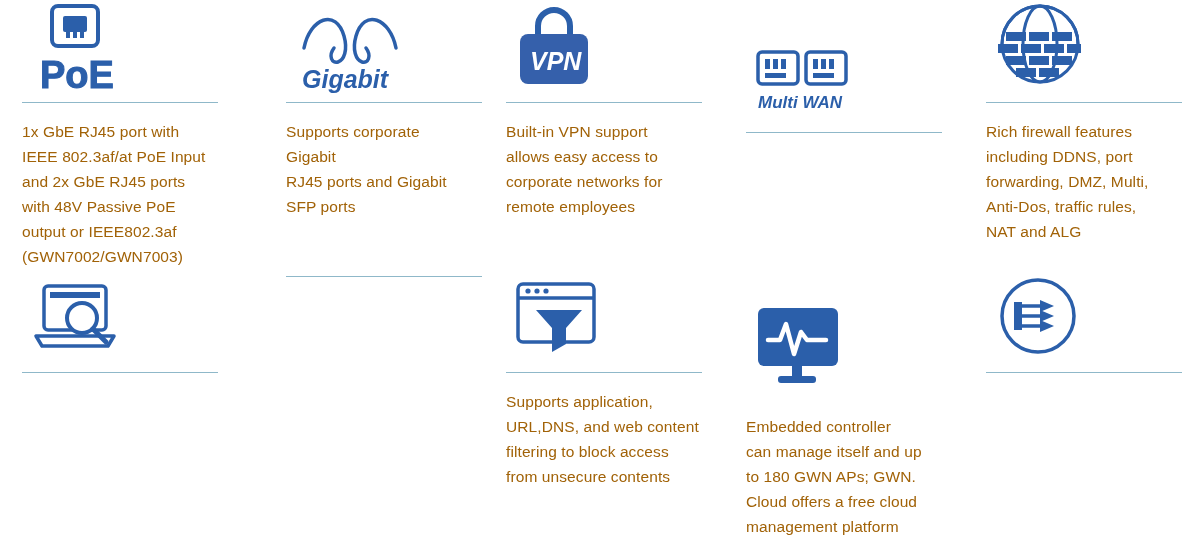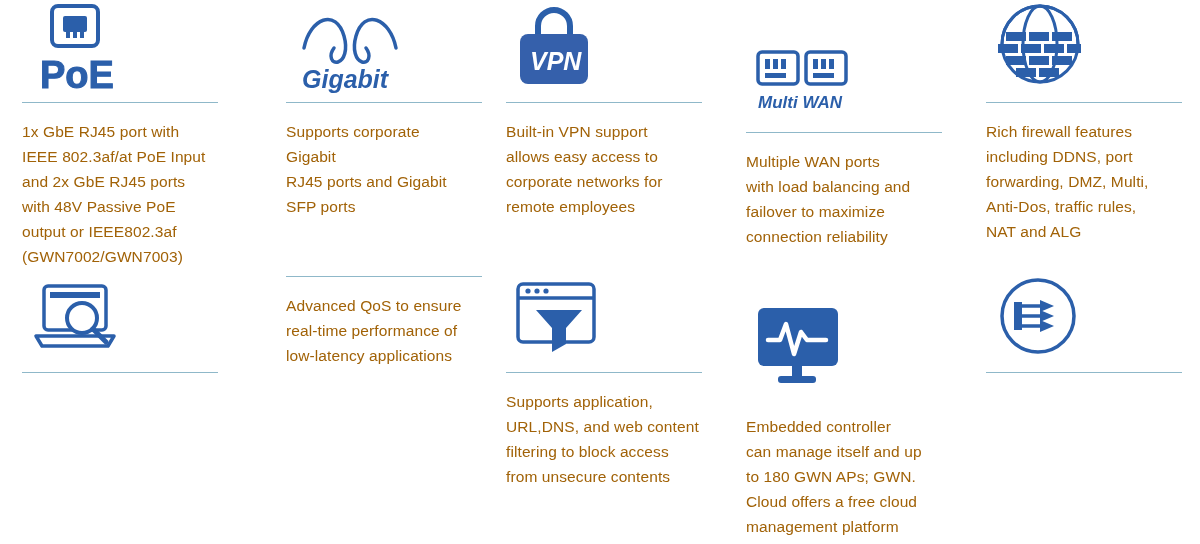--- a/index.html
+++ b/index.html
@@ -131,24 +131,20 @@
           <rect x="13" y="41" width="21" height="5" fill="#2b5faa"></rect>
           <rect x="54" y="20" width="40" height="32" rx="4" fill="none" stroke="#2b5faa" stroke-width="3.5"></rect>
           <rect x="61" y="27" width="5" height="10" fill="#2b5faa"></rect>
           <rect x="69" y="27" width="5" height="10" fill="#2b5faa"></rect>
           <rect x="77" y="27" width="5" height="10" fill="#2b5faa"></rect>
           <rect x="61" y="41" width="21" height="5" fill="#2b5faa"></rect>
           <text x="6" y="76" font-family="'Liberation Sans', sans-serif" font-size="17" font-style="italic" font-weight="bold" fill="#2b5faa">Multi WAN</text>
         </svg>
       </div>
       <div class="rule"></div>
-      <div class="desc">Multiple WAN ports
-with load balancing and
-failover to maximize
-connection reliability</div>
     </div>
 
     <div class="cell c5">
       <div class="icon-box">
         <svg class="icon-svg" width="96" height="92" viewBox="0 0 96 92">
           <circle cx="48" cy="42" r="38" fill="none" stroke="#2b5faa" stroke-width="3"></circle>
           <path d="M10 42 a38 38 0 0 1 76 0" fill="none" stroke="#2b5faa" stroke-width="3"></path>
           <ellipse cx="48" cy="42" rx="17" ry="38" fill="none" stroke="#2b5faa" stroke-width="3"></ellipse>
           <g fill="#2b5faa">
             <rect x="14" y="30" width="20" height="9"></rect>
@@ -186,23 +182,20 @@
           <path d="M8 64 h78 l-6 10 H14 Z" fill="none" stroke="#2b5faa" stroke-width="3.5" stroke-linejoin="round"></path>
           <circle cx="54" cy="46" r="15" fill="#ffffff" stroke="#2b5faa" stroke-width="4"></circle>
           <line x1="65" y1="57" x2="78" y2="70" stroke="#2b5faa" stroke-width="5" stroke-linecap="round"></line>
         </svg>
       </div>
       <div class="rule"></div>
     </div>
 
     <div class="cell c2">
       <div class="rule"></div>
-      <div class="desc">Advanced QoS to ensure
-real-time performance of
-low-latency applications</div>
     </div>
 
     <div class="cell c3">
       <div class="icon-box">
         <svg class="icon-svg" width="96" height="92" viewBox="0 0 96 92">
           <rect x="6" y="12" width="76" height="58" rx="5" fill="none" stroke="#2b5faa" stroke-width="3.5"></rect>
           <line x1="6" y1="26" x2="82" y2="26" stroke="#2b5faa" stroke-width="3.5"></line>
           <circle cx="16" cy="19" r="2.6" fill="#2b5faa"></circle>
           <circle cx="25" cy="19" r="2.6" fill="#2b5faa"></circle>
           <circle cx="34" cy="19" r="2.6" fill="#2b5faa"></circle>

